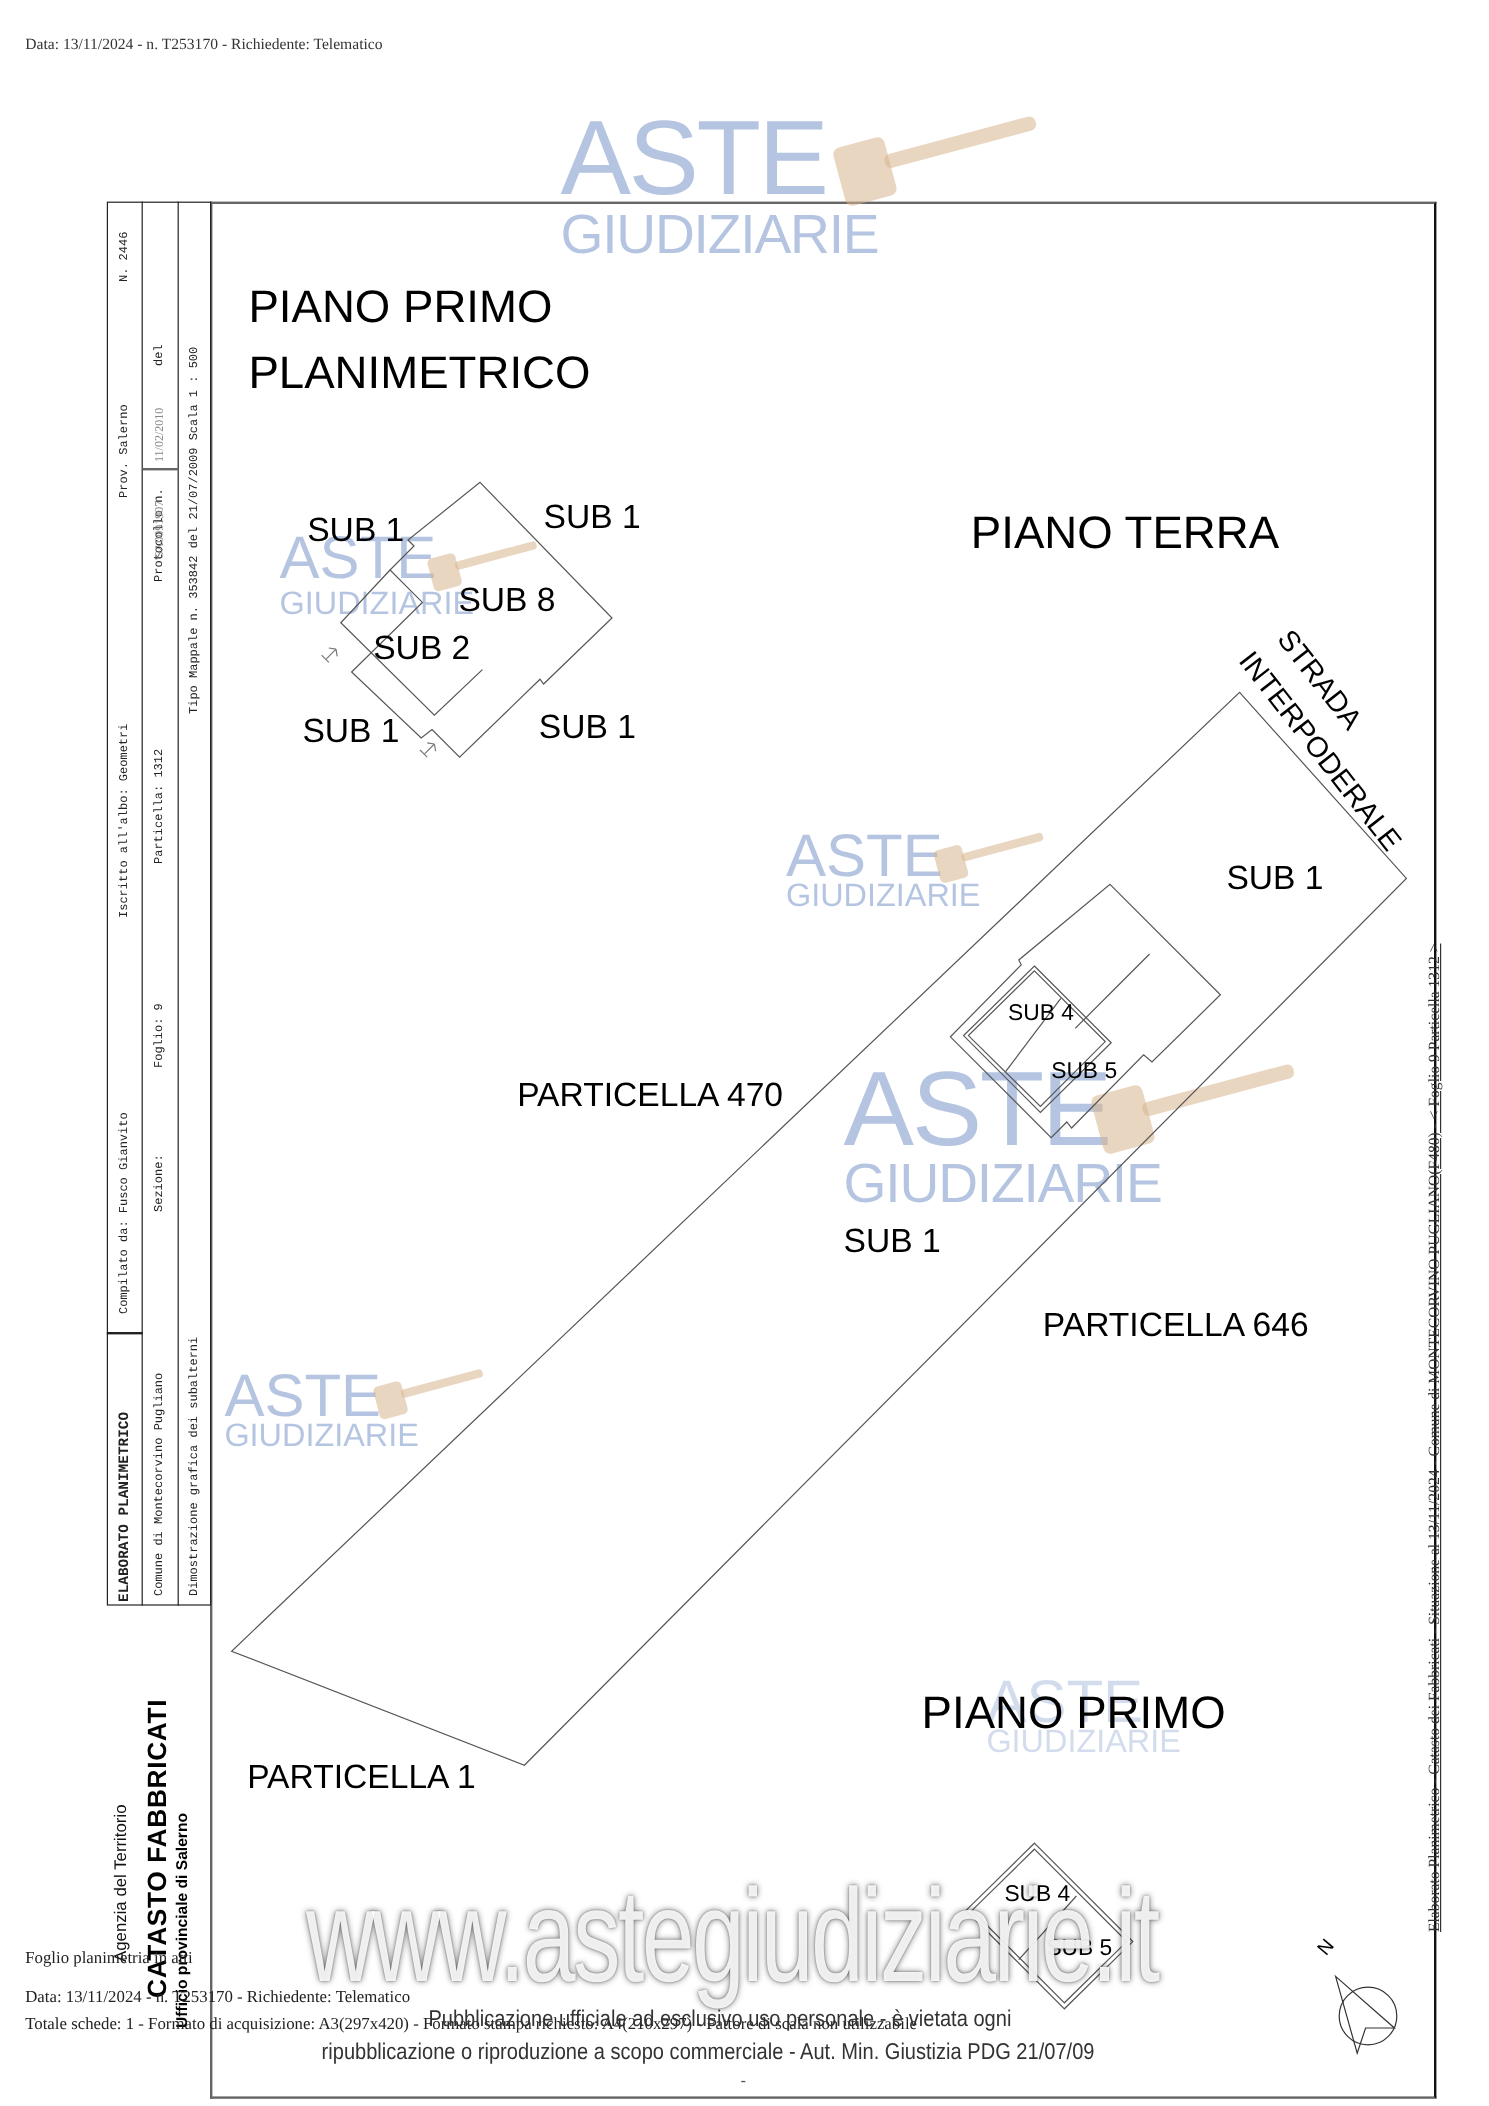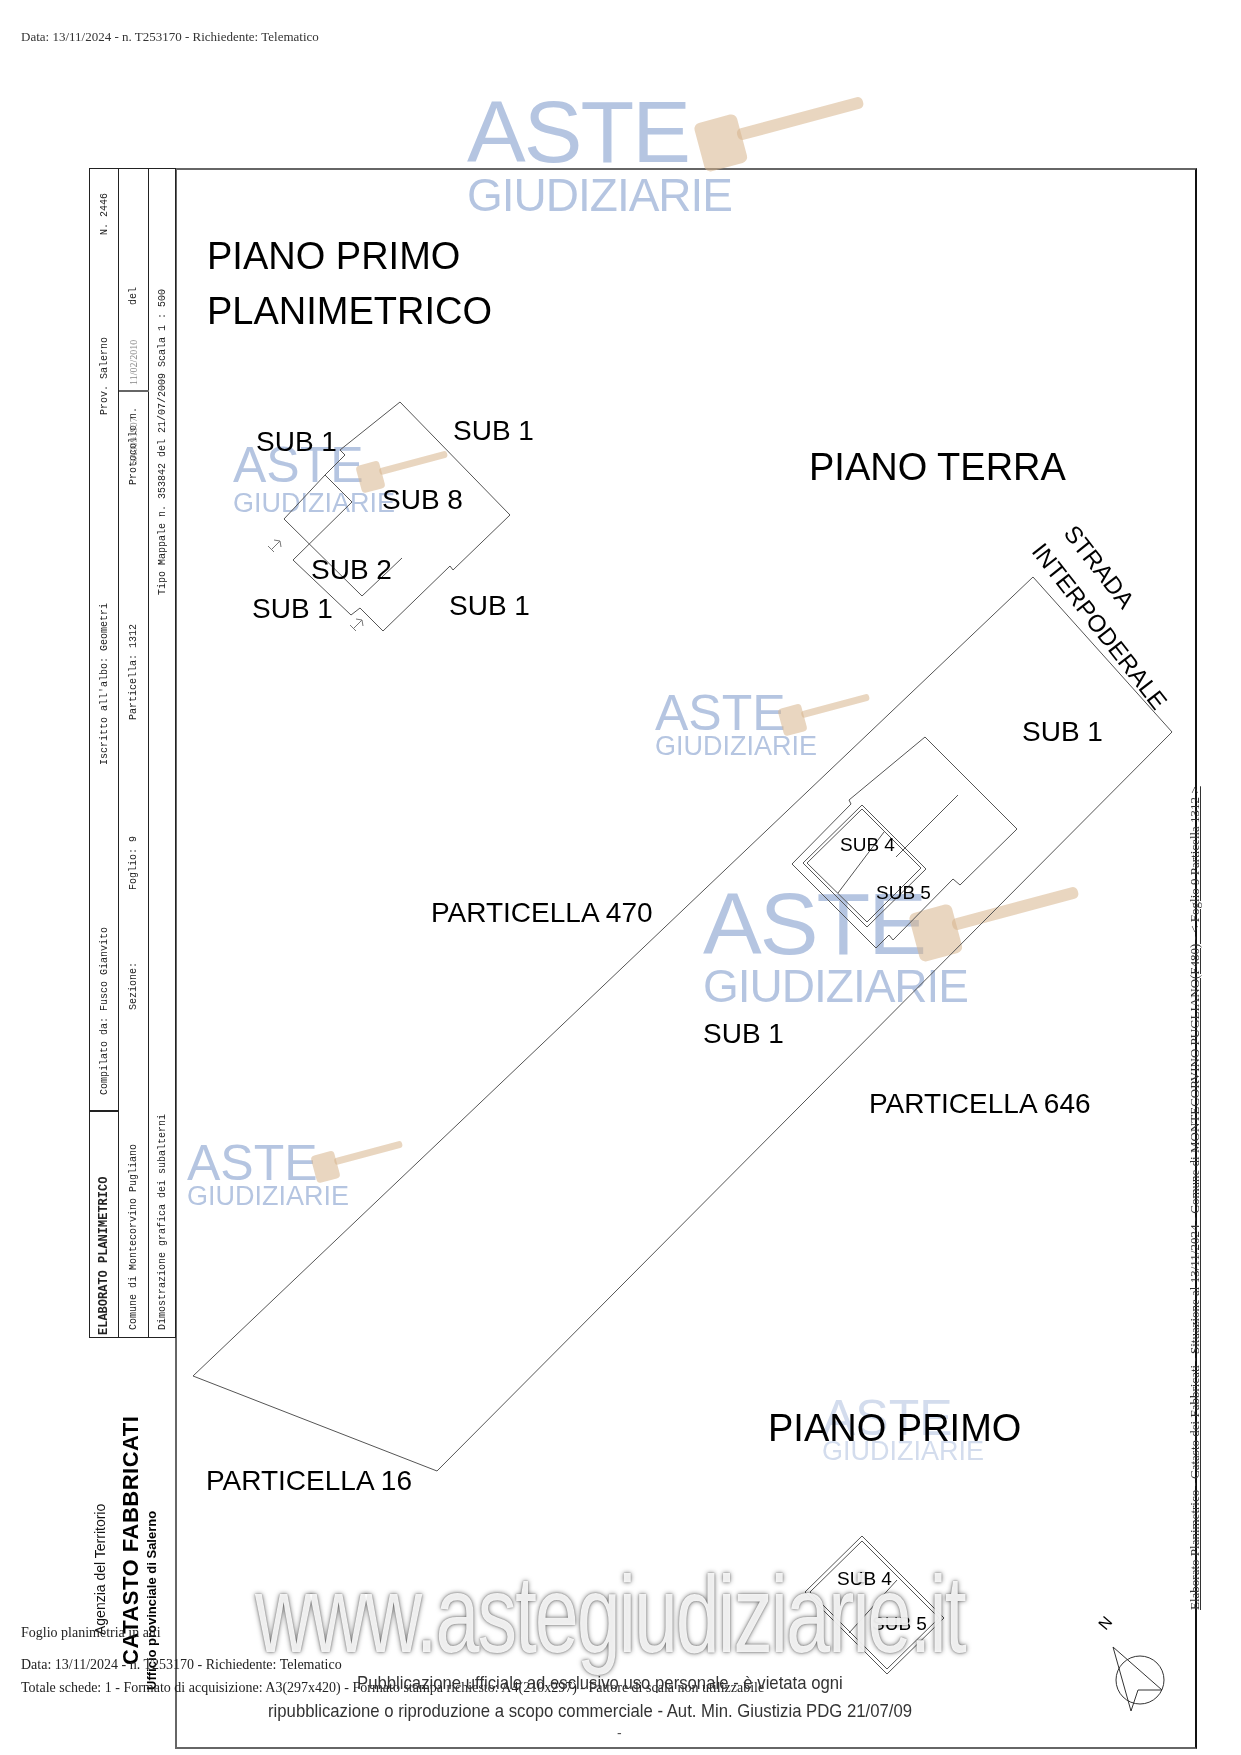--- a/index.html
+++ b/index.html
@@ -134,34 +134,34 @@
     <circle cx="1140" cy="1680" r="24"></circle>
     <polygon points="1113,1647 1162,1690 1138,1690 1131,1711"></polygon>
   </g>
 </svg>
 
 <div class="abs plan-title" style="left:207px; top:235px;">PIANO PRIMO</div>
 <div class="abs plan-title" style="left:207px; top:290px;">PLANIMETRICO</div>
 <div class="abs lbl" style="left:256px; top:426px;">SUB 1</div>
 <div class="abs lbl" style="left:453px; top:415px;">SUB 1</div>
 <div class="abs lbl" style="left:382px; top:484px;">SUB 8</div>
-<div class="abs lbl" style="left:311px; top:554px;">SUB 2</div>
+<div class="abs lbl" style="left:311px; top:524px;">SUB 2</div>
 <div class="abs lbl" style="left:252px; top:593px;">SUB 1</div>
 <div class="abs lbl" style="left:449px; top:590px;">SUB 1</div>
 
-<div class="abs plan-title" style="left:809px; top:446px;text-align:center;">PIANO TERRA</div>
+<div class="abs plan-title" style="left:809px; top:424px;text-align:center;">PIANO TERRA</div>
 <div class="abs lbl" style="left:1080px; top:520px; transform: rotate(52deg); transform-origin:0 0; font-size:24px;">STRADA</div>
 <div class="abs lbl" style="left:1048px; top:538px; transform: rotate(52deg); transform-origin:0 0; font-size:24px;">INTERPODERALE</div>
 <div class="abs lbl" style="left:1022px; top:716px;">SUB 1</div>
 <div class="abs lbl-sm" style="left:840px; top:834px;">SUB 4</div>
 <div class="abs lbl-sm" style="left:876px; top:882px;">SUB 5</div>
 <div class="abs lbl" style="left:431px; top:897px;">PARTICELLA 470</div>
 <div class="abs lbl" style="left:703px; top:1018px;">SUB 1</div>
 <div class="abs lbl" style="left:869px; top:1088px;">PARTICELLA 646</div>
-<div class="abs lbl" style="left:206px; top:1465px;">PARTICELLA 16</div>
+<div class="abs lbl" style="left:206px; top:1465px;">PARTICELLA 1</div>
 
 <div class="abs plan-title" style="left:768px; top:1407px;">PIANO PRIMO</div>
 <div class="abs lbl-sm" style="left:837px; top:1568px;">SUB 4</div>
 <div class="abs lbl-sm" style="left:872px; top:1613px;">SUB 5</div>
 <div class="abs lbl-sm" style="left:1095px; top:1622px; transform: rotate(-50deg); transform-origin:0 0; font-size:16px;">N</div>
 
 <div class="abs wm-url" style="left:255px; top:1550px;">www.astegiudiziarie.it</div>
 
 <div class="vtext side serif" style="left:1187px; top:1610px;">Elaborato Planimetrico - Catasto dei Fabbricati - Situazione al 13/11/2024 - Comune di MONTECORVINO PUGLIANO(F480) - &lt; Foglio 9 Particella 1312 &gt;</div>
 

